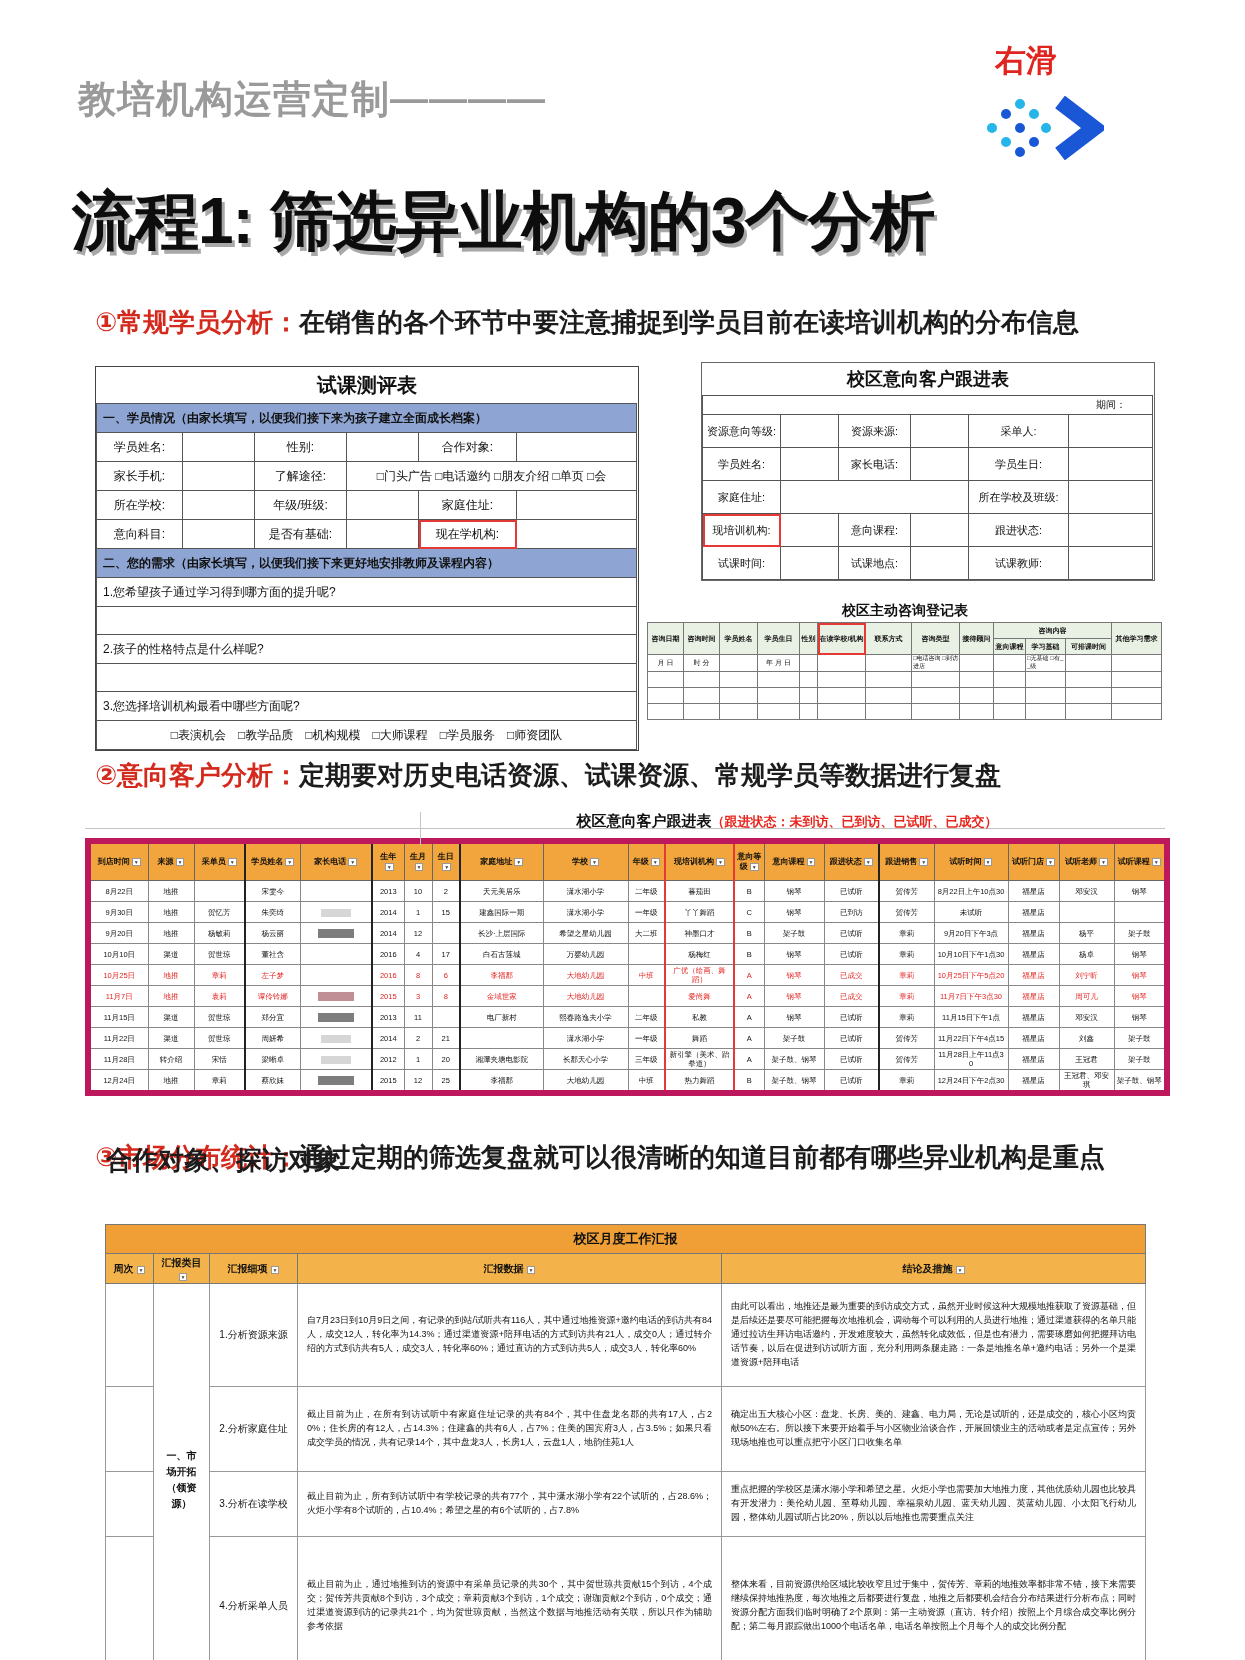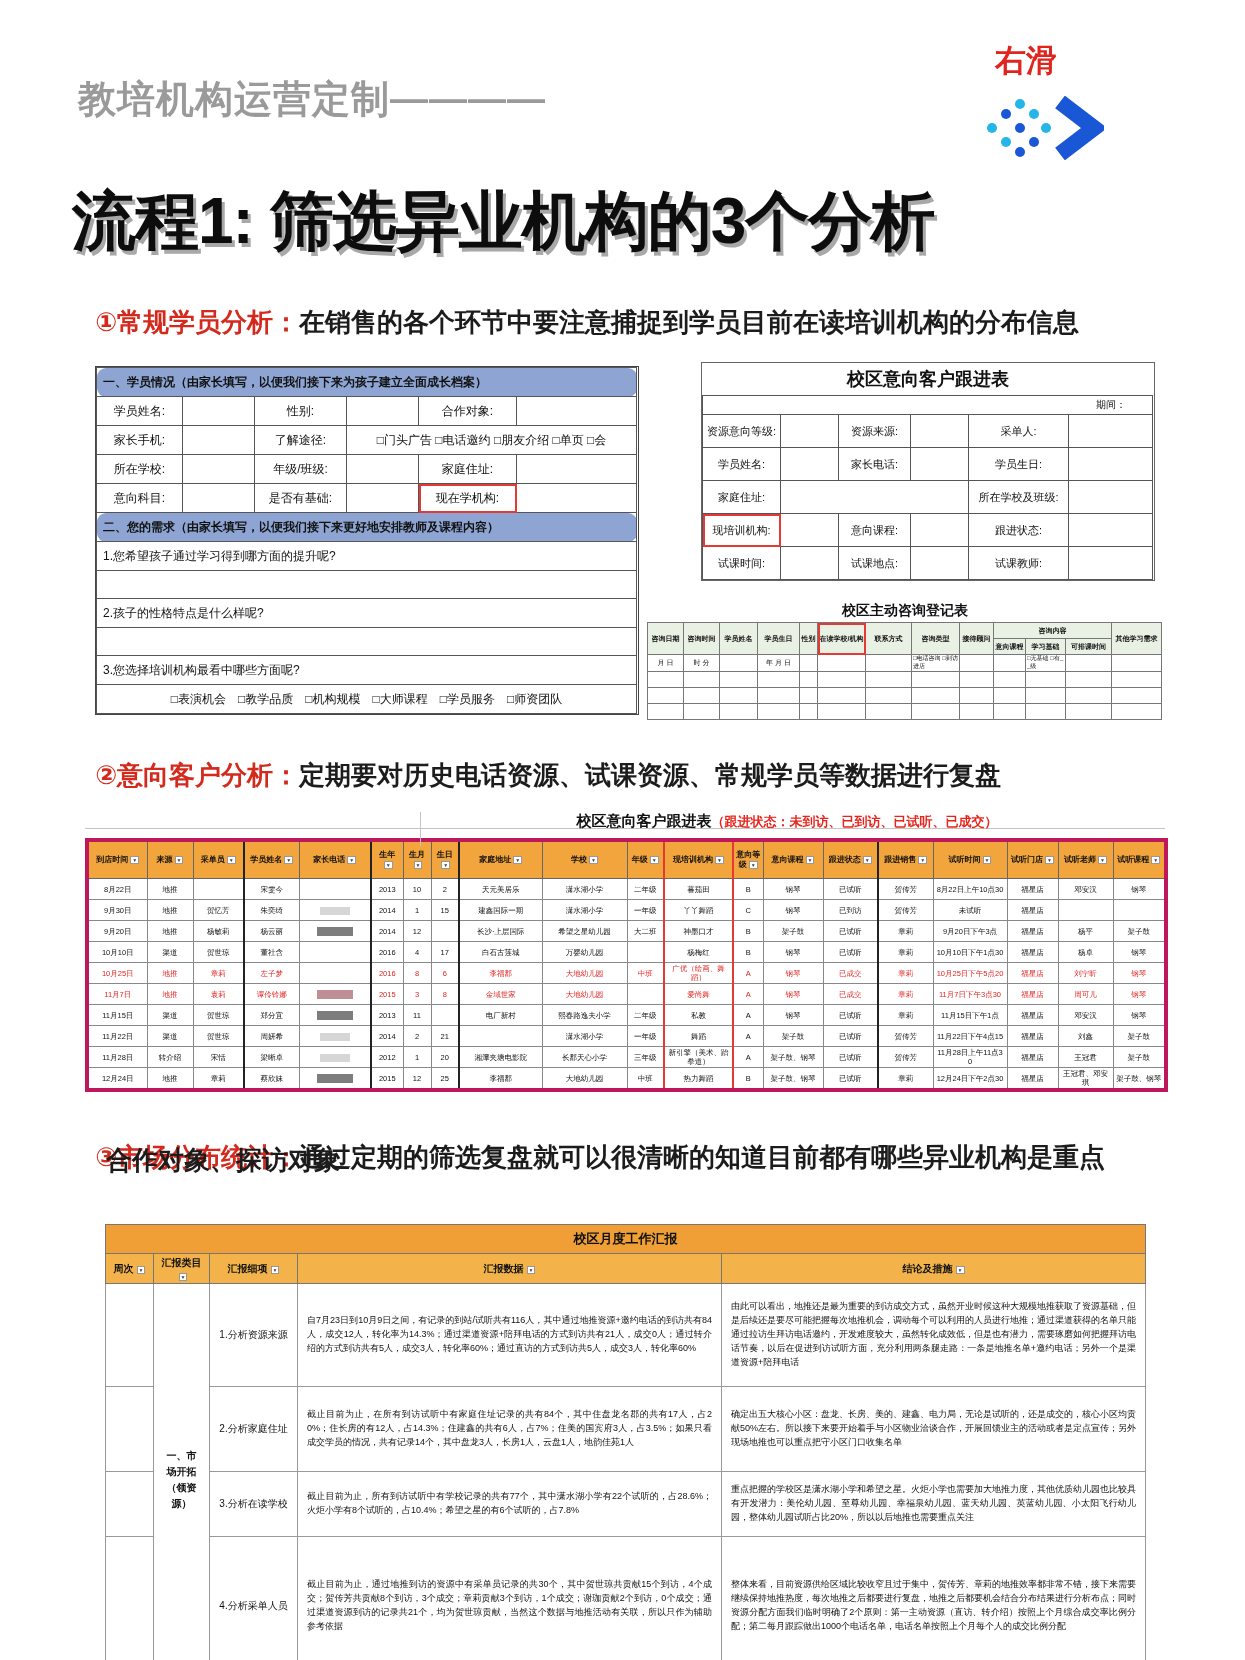--- a/index.html
+++ b/index.html
@@ -26,21 +26,21 @@
 
   table{border-collapse:collapse;table-layout:fixed;background:#fff;}
   td{border:1px solid #555;overflow:hidden;vertical-align:middle;word-break:break-all;}
 
   
   .tables-row{position:absolute;left:95px;top:362px;width:1075px;height:352px;}
   .trial{position:absolute;left:0;top:4px;width:542px;border:1px solid #444;}
   .trial-title{font-size:20px;font-weight:bold;text-align:center;padding:5px 0 4px 0;}
   .trial table{width:540px;font-size:12px;}
   .trial td{height:26px;text-align:center;padding:1px 3px;}
-  .bar td{background:#8ea5d3;text-align:left;font-weight:bold;font-size:12px;padding-left:6px;border-radius:9px;}
+  .bar td{background:#8ea5d3;text-align:left;font-weight:bold;font-size:12px;padding-left:6px;}
   .ql{text-align:left !important;padding-left:6px !important;}
   .blank td{height:25px;}
   .qc{font-size:12px;}
   .redbox{outline:2px solid #e53935;outline-offset:-2px;}
 
   
   .fu{position:absolute;left:606px;top:0;width:452px;border:1px solid #666;}
   .fu-title{font-size:18px;font-weight:bold;text-align:center;padding:4px 0;}
   .fu table{width:450px;font-size:11px;}
   .fu td{height:30px;text-align:center;padding:1px 2px;}
@@ -54,21 +54,21 @@
   .chdr td{background:#e9f0e4;font-weight:bold;}
   .tiny{font-size:6px;text-align:left !important;padding-left:1px !important;line-height:1.3;}
 
   
   .bigwrap{position:absolute;left:85px;top:812px;width:984px;}
   .gridline{position:absolute;left:0;top:16px;width:1080px;border-top:1px solid #c4c4c4;}
   .gridv{position:absolute;left:335px;top:0;height:34px;border-left:1px solid #c4c4c4;}
   .bt-title{position:relative;text-align:center;padding-left:420px;font-size:15px;font-weight:bold;
             background:transparent;z-index:2;white-space:nowrap;}
   .bt-title .note{color:#e8251d;font-size:13px;font-weight:bold;}
-  .big{width:1080px;font-size:7.5px;margin-top:7px;border:4px solid #be185d;}
+  .big{width:1080px;font-size:7.5px;margin-top:7px;border:6px solid #be185d;}
   .big td{height:18px;text-align:center;padding:1px 2px;line-height:1.2;border-color:#888;}
   .bt-hdr td{background:#f2a53c;font-weight:bold;font-size:8px;height:34px;border-color:#666;}
   .bt-hdr td::after{content:"▼";font-size:5px;color:#444;border:1px solid #999;background:#fff;
                     padding:0 1px;margin-left:2px;display:inline-block;}
   .red td{color:#e02521;}
   .big tr>td:nth-child(12){border-left:2px solid #e53935;border-right:2px solid #e53935;}
   .big tr:first-child>td:nth-child(12){border-top:2px solid #e53935;}
   .big tr:last-child>td:nth-child(12){border-bottom:2px solid #e53935;}
   .big tr>td:nth-child(4),.big tr>td:nth-child(6),.big tr>td:nth-child(9),
   .big tr>td:nth-child(16){border-left-width:2px;border-left-color:#222;}
@@ -112,20 +112,21 @@
   </div>
 
   <div class="h1">流程1: 筛选异业机构的3个分析</div>
 
   <div class="sec sec1">
     <span class="sec-label">①常规学员分析：</span><span class="sec-desc">在销售的各个环节中要注意捕捉到学员目前在读培训机构的分布信息</span>
   </div>
 
   <div class="tables-row">
     <div class="trial">
+      <div class="trial-title">试课测评表</div>
       <table>
         <colgroup>
             <col style="width:86px">
             <col style="width:72px">
             <col style="width:92px">
             <col style="width:72px">
             <col style="width:98px">
             <col style="width:120px">
           </colgroup>
         <tbody>

